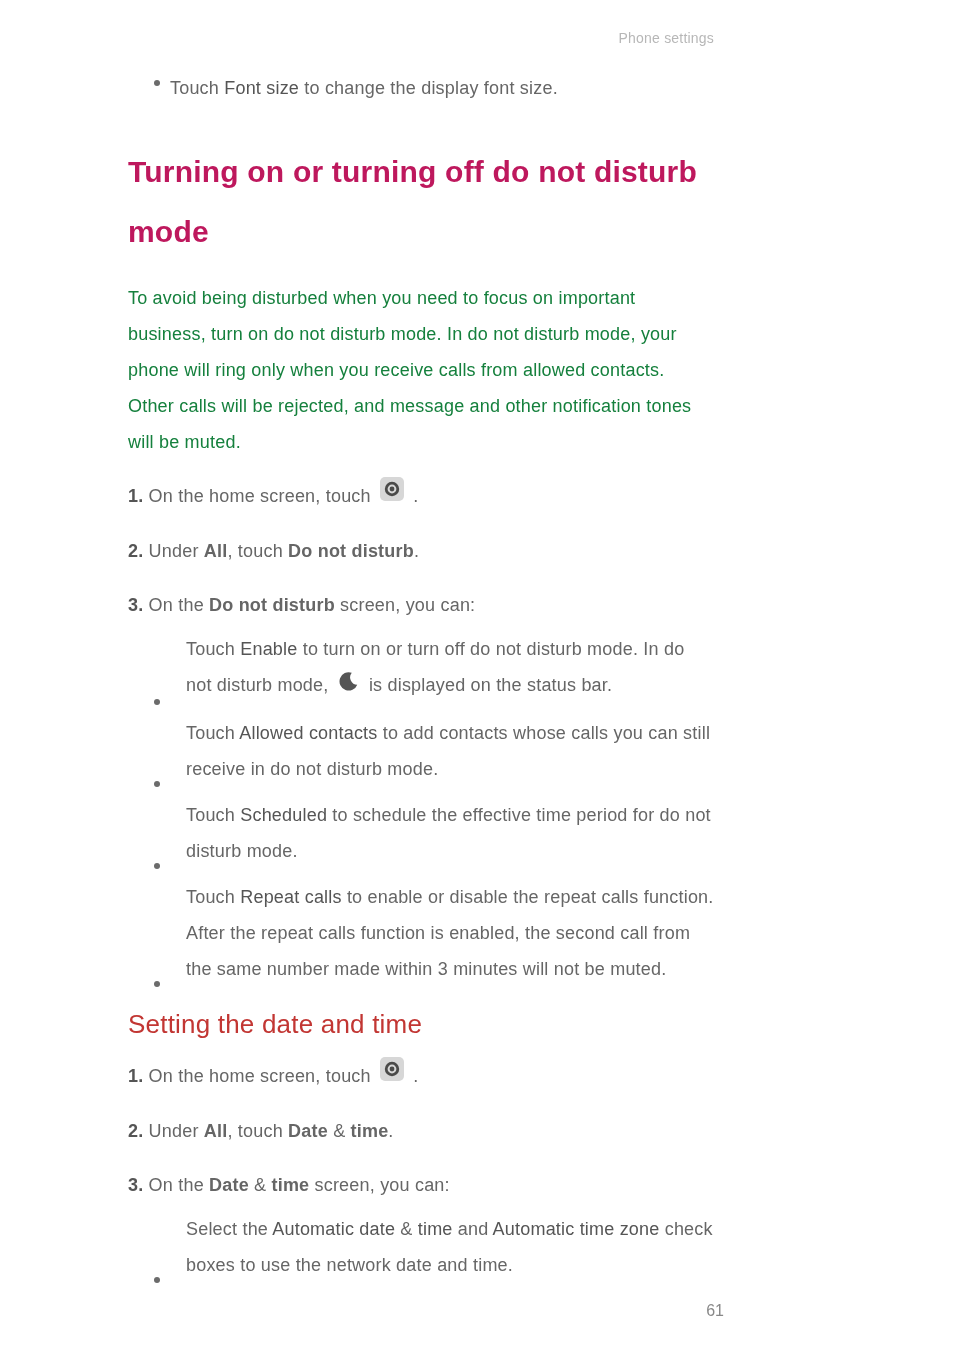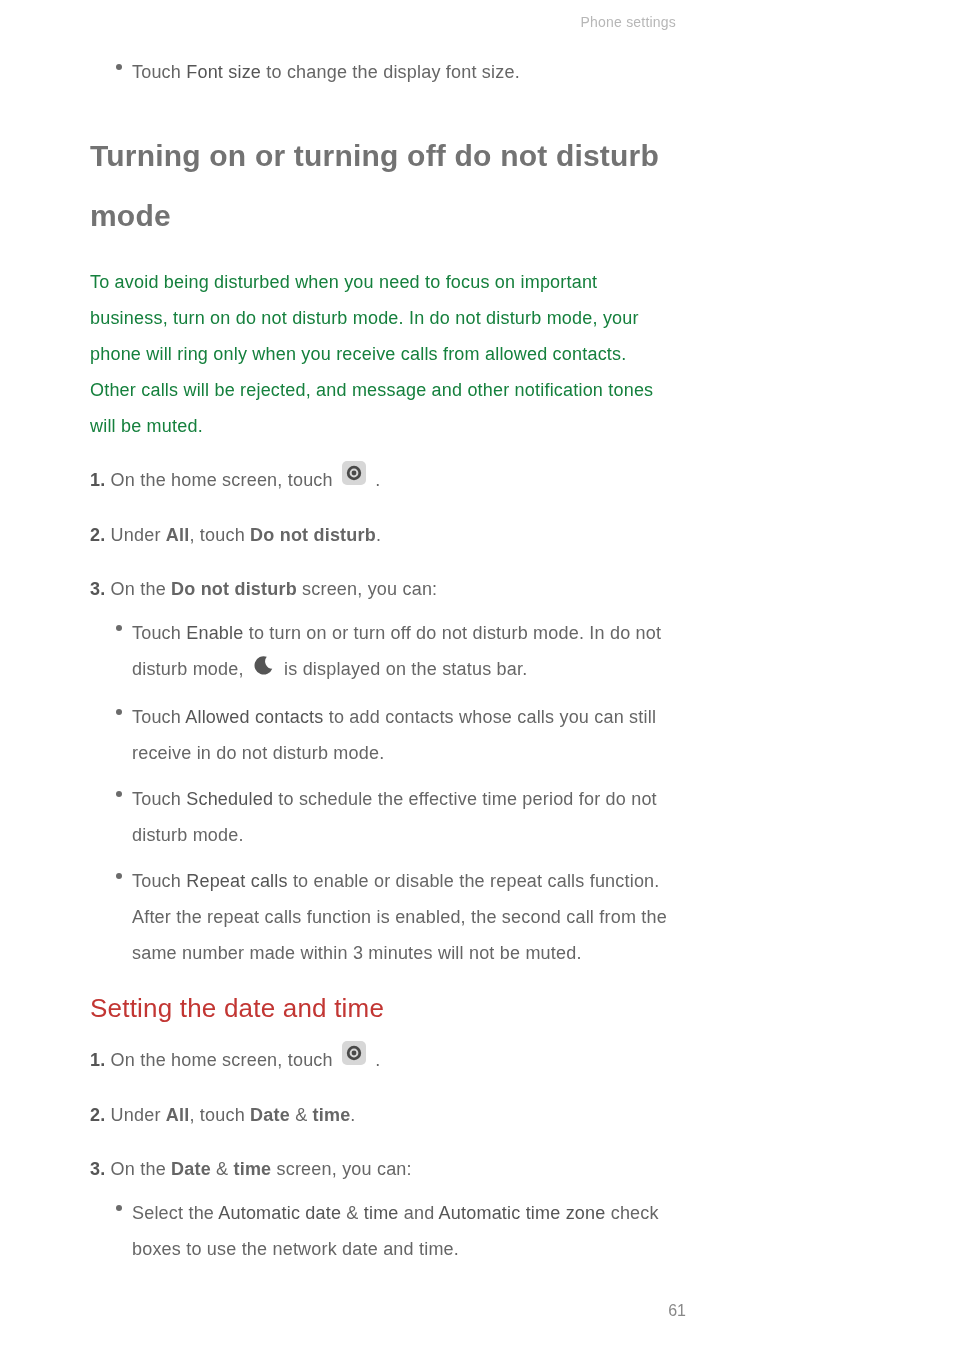--- a/index.html
+++ b/index.html
@@ -6,23 +6,24 @@
     margin: 0;
     padding: 0;
     width: 954px;
     background: #ffffff;
     font-family: "Segoe UI", "Helvetica Neue", Arial, sans-serif;
     color: #666666;
   }
   .page {
     width: 766px;
     min-height: 1354px;
-    padding: 14px 90px 40px 90px;
+    padding: 30px 90px 40px 90px;
     box-sizing: border-box;
     position: relative;
+    margin-left: 38px;
   }
   .header-label {
     text-align: right;
     font-size: 14px;
     color: #b7b7b7;
     margin-bottom: 24px;
     letter-spacing: 0.2px;
   }
   .bullet-line {
     display: flex;
@@ -42,21 +43,21 @@
     font-size: 18px;
     line-height: 2.0;
     color: #666666;
     letter-spacing: 0.2px;
   }
   .body-text b {
     font-weight: 400;
     color: #555555;
   }
   h1.section-heading {
-    color: #737373;
+    color: #be185d;
     font-size: 30px;
     font-weight: 700;
     margin: 36px 0 14px 0;
     line-height: 2.0;
     letter-spacing: 0.2px;
   }
   h2.section-heading {
     color: #c23633;
     font-size: 26px;
     font-weight: 400;
@@ -79,22 +80,23 @@
   }
   .step b.num {
     font-weight: 700;
     color: #555555;
   }
   .sub-list {
     padding-left: 26px;
   }
   .sub-item {
     display: flex;
-    align-items: flex-start;
+    align-items: flex-end;
     margin-bottom: 10px;
+    gap: 16px;
   }
   .icon-settings {
     display: inline-block;
     vertical-align: middle;
     margin: 0 4px;
     position: relative;
     top: -2px;
   }
   .icon-moon {
     display: inline-block;

